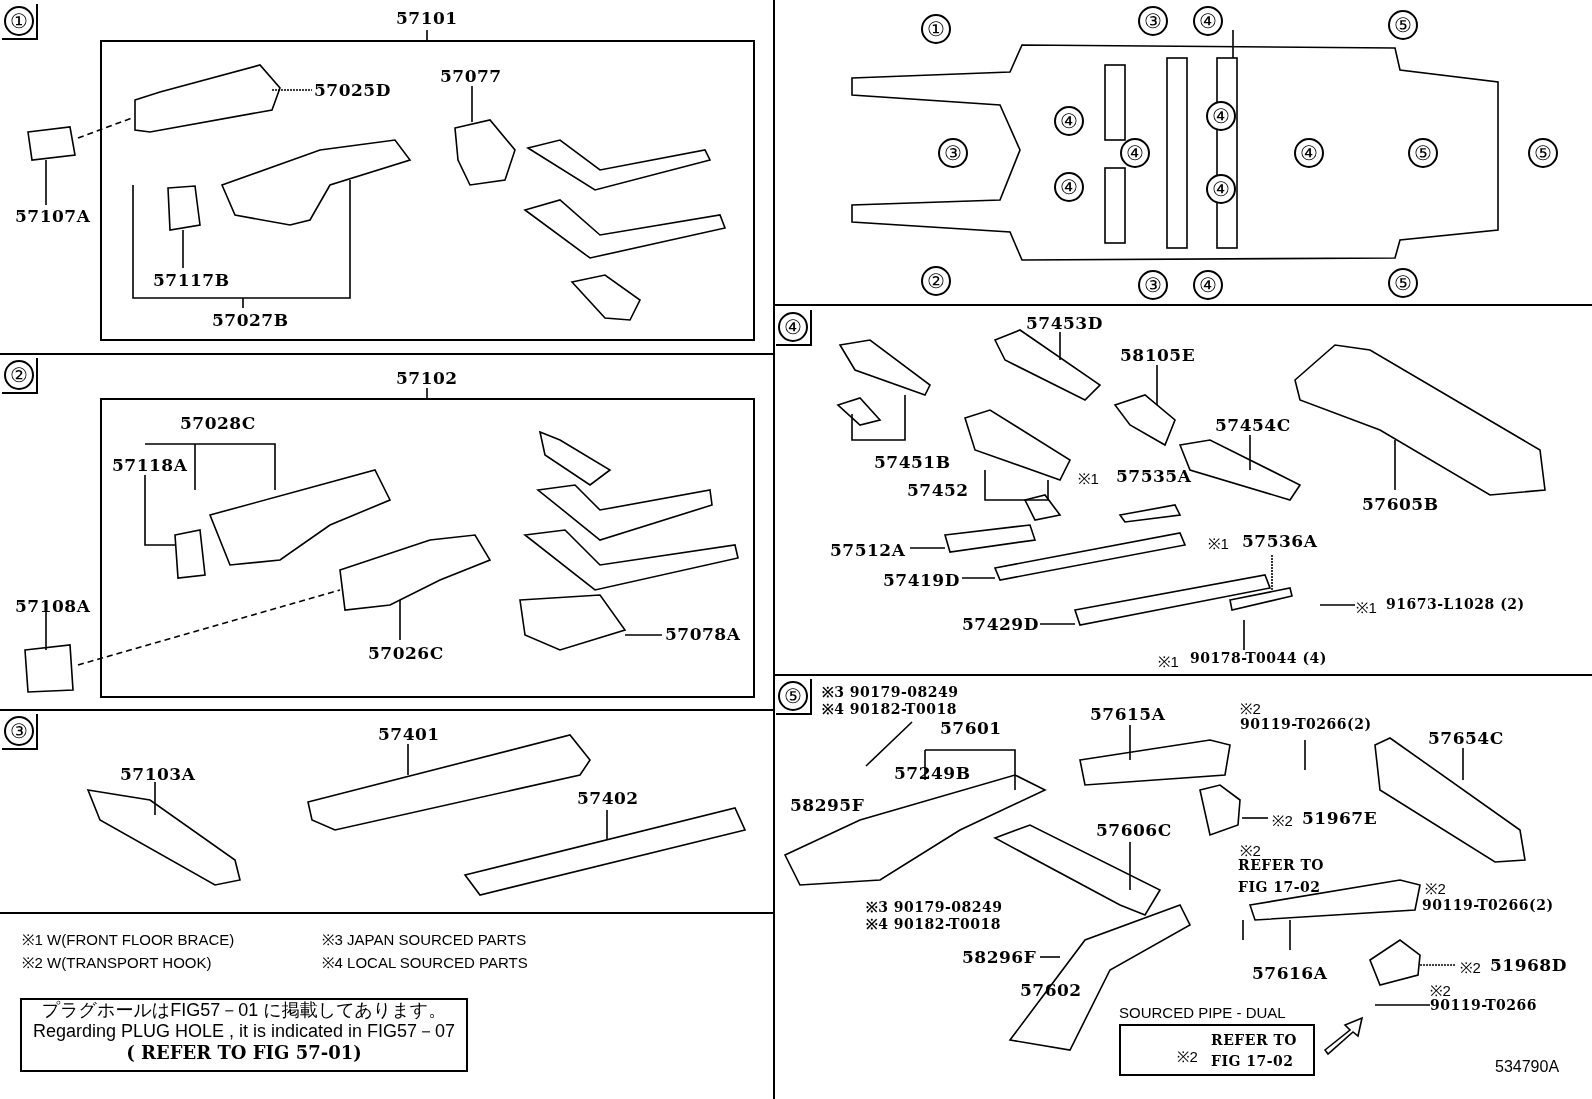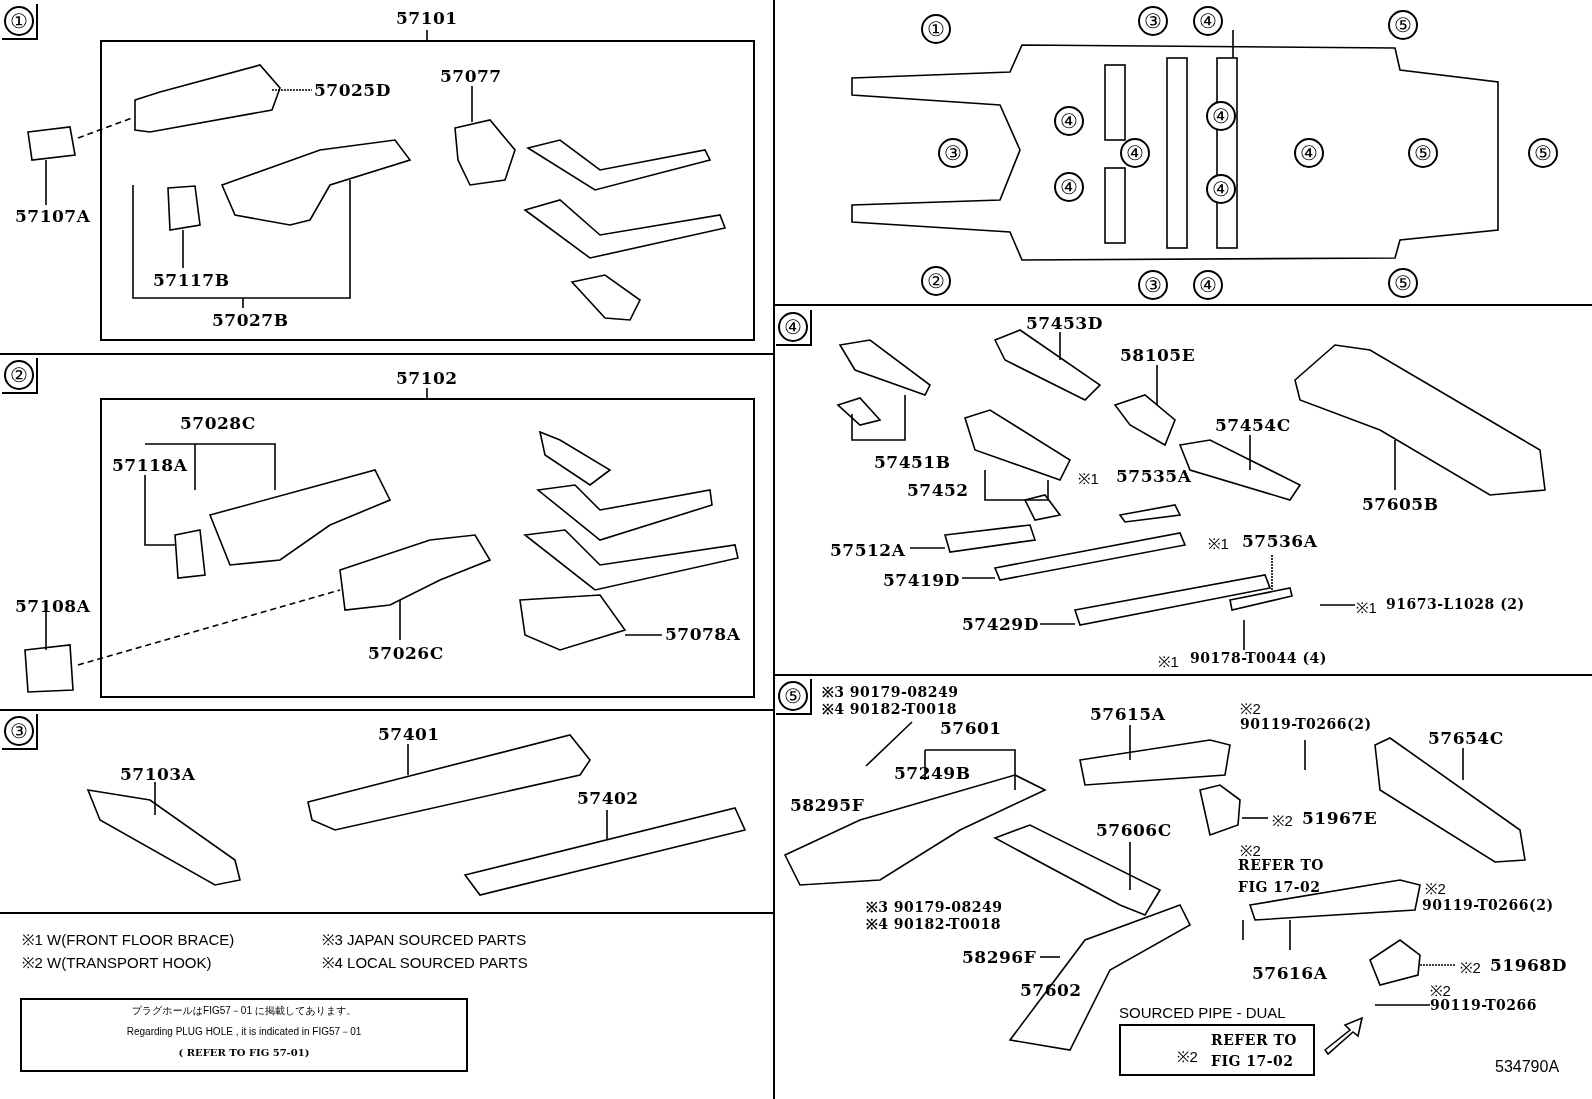--- a/index.html
+++ b/index.html
@@ -7,21 +7,21 @@
   .pl{position:absolute;font-family:"DejaVu Serif",serif;font-weight:bold;font-size:17px;letter-spacing:0.5px;white-space:nowrap;}
   .sm{position:absolute;font-family:"Liberation Sans",sans-serif;font-size:15px;white-space:nowrap;}
   .num{position:absolute;width:26px;height:26px;border:2px solid #000;border-radius:50%;text-align:center;line-height:26px;font-family:"Liberation Sans",sans-serif;font-size:20px;background:#fff;}
   .box-num{position:absolute;width:34px;height:34px;border-right:2px solid #000;border-bottom:2px solid #000;}
   .box-num .num{left:2px;top:2px;}
   .frame{position:absolute;border:2px solid #000;}
   .hline{position:absolute;height:2px;background:#000;}
   .vline{position:absolute;width:2px;background:#000;}
   svg.parts{position:absolute;left:0;top:0;}
   .note{position:absolute;font-family:"Liberation Sans",sans-serif;font-size:15px;}
-  .plug{position:absolute;left:20px;top:998px;width:444px;height:70px;border:2px solid #000;text-align:center;font-family:"Liberation Sans",sans-serif;font-size:10px;line-height:21px;}
+  .plug{position:absolute;left:20px;top:998px;width:444px;height:70px;border:2px solid #000;text-align:center;font-family:"Liberation Sans",sans-serif;font-size:18px;line-height:21px;}
   .plug .ref{font-family:"DejaVu Serif",serif;font-weight:bold;}
   .exbox{position:absolute;left:1119px;top:1024px;width:192px;height:48px;border:2px solid #000;}
 </style>
 </head>
 <body>
 
 <div class="vline" style="left:773px;top:0;height:1099px;"></div>
 <div class="hline" style="left:0;top:353px;width:774px;"></div>
 <div class="hline" style="left:0;top:709px;width:774px;"></div>
 <div class="hline" style="left:0;top:912px;width:774px;"></div>
@@ -237,17 +237,17 @@
   <div class="pl" style="left:90px;top:27px;font-size:14px;">FIG 17-02</div>
 </div>
 
 <div class="note" style="left:22px;top:929px;">※1 W(FRONT FLOOR BRACE)</div>
 <div class="note" style="left:22px;top:952px;">※2 W(TRANSPORT HOOK)</div>
 <div class="note" style="left:322px;top:929px;">※3  JAPAN SOURCED PARTS</div>
 <div class="note" style="left:322px;top:952px;">※4  LOCAL SOURCED PARTS</div>
 
 <div class="plug">
   <div>プラグホールはFIG57－01 に掲載してあります。</div>
-  <div>Regarding PLUG HOLE , it is indicated in FIG57－01</div>
+  <div>Regarding PLUG HOLE , it is indicated in FIG57－07</div>
   <div class="ref">( REFER TO FIG 57-01)</div>
 </div>
 
 <div class="sm" style="left:1495px;top:1058px;font-size:16px;text-align:right;">534790A</div>
 
 </body></html>

